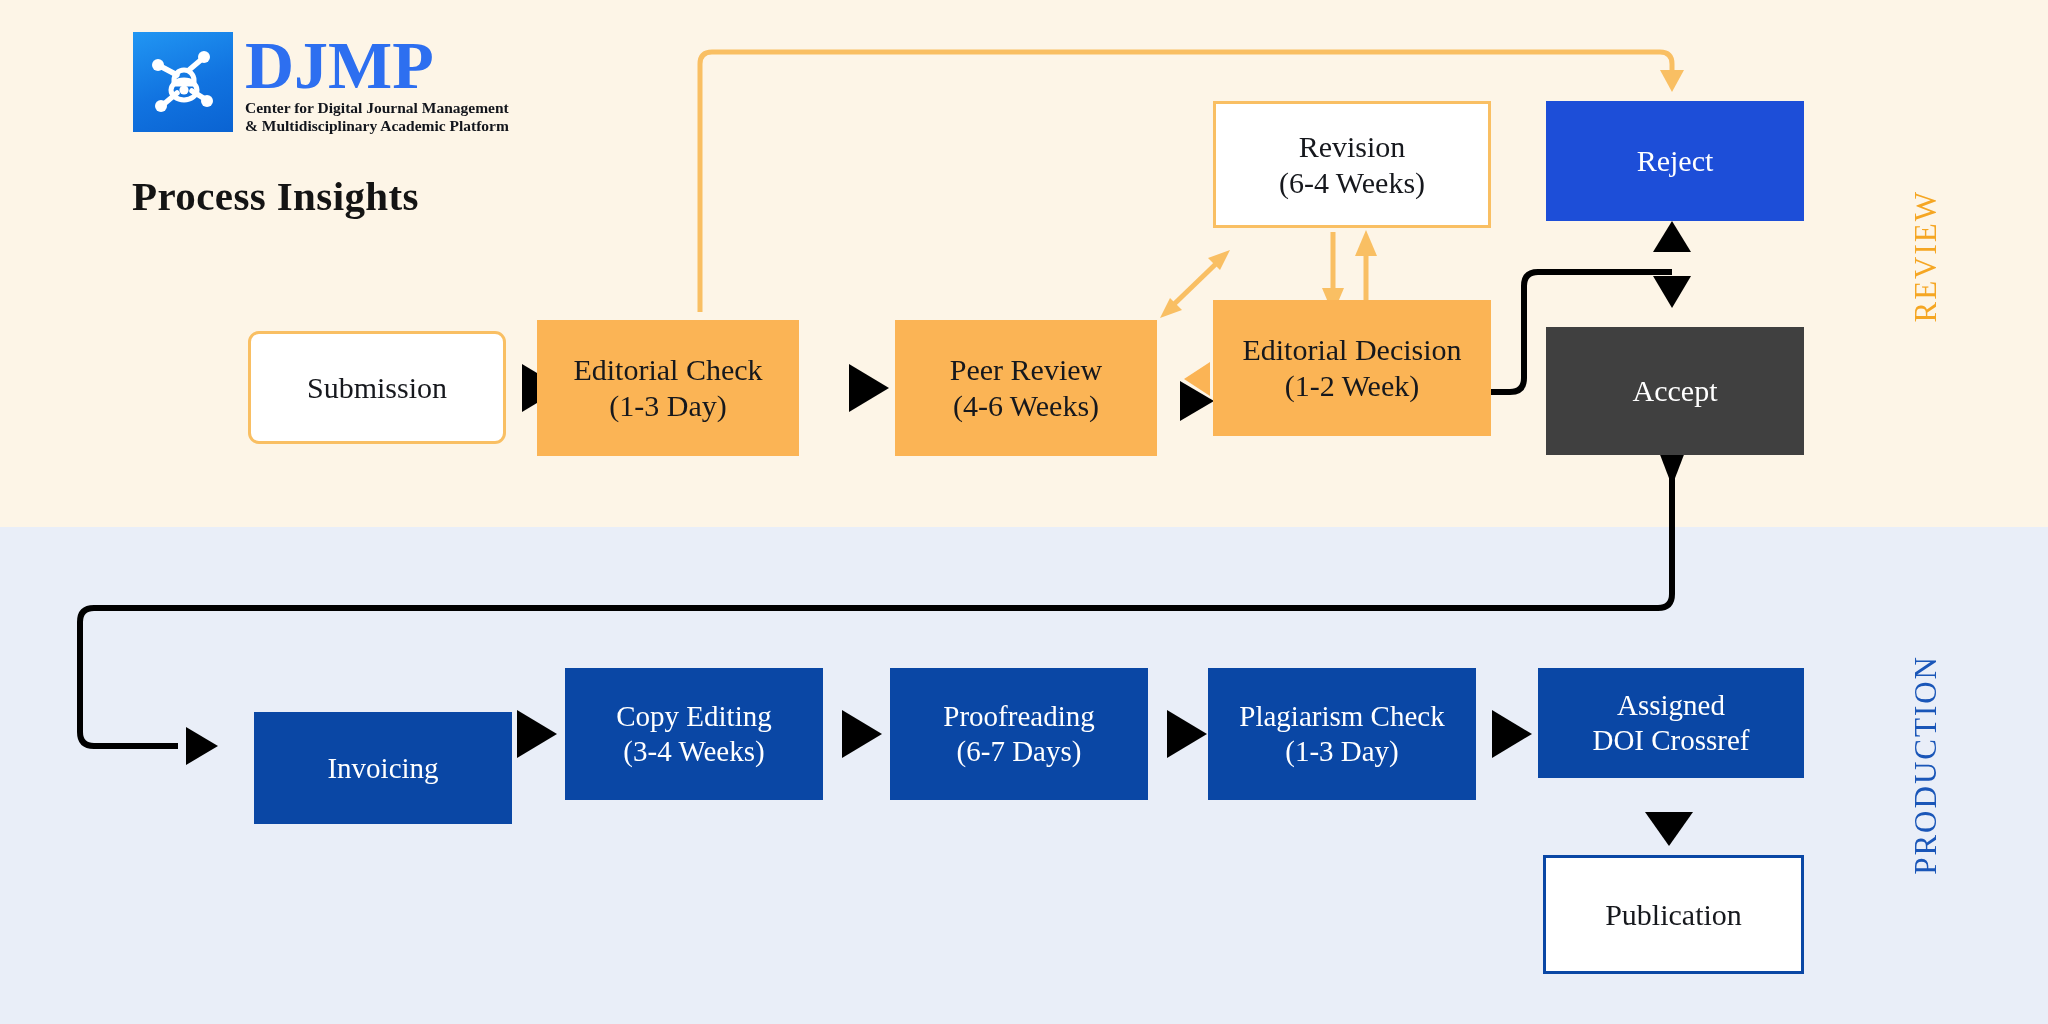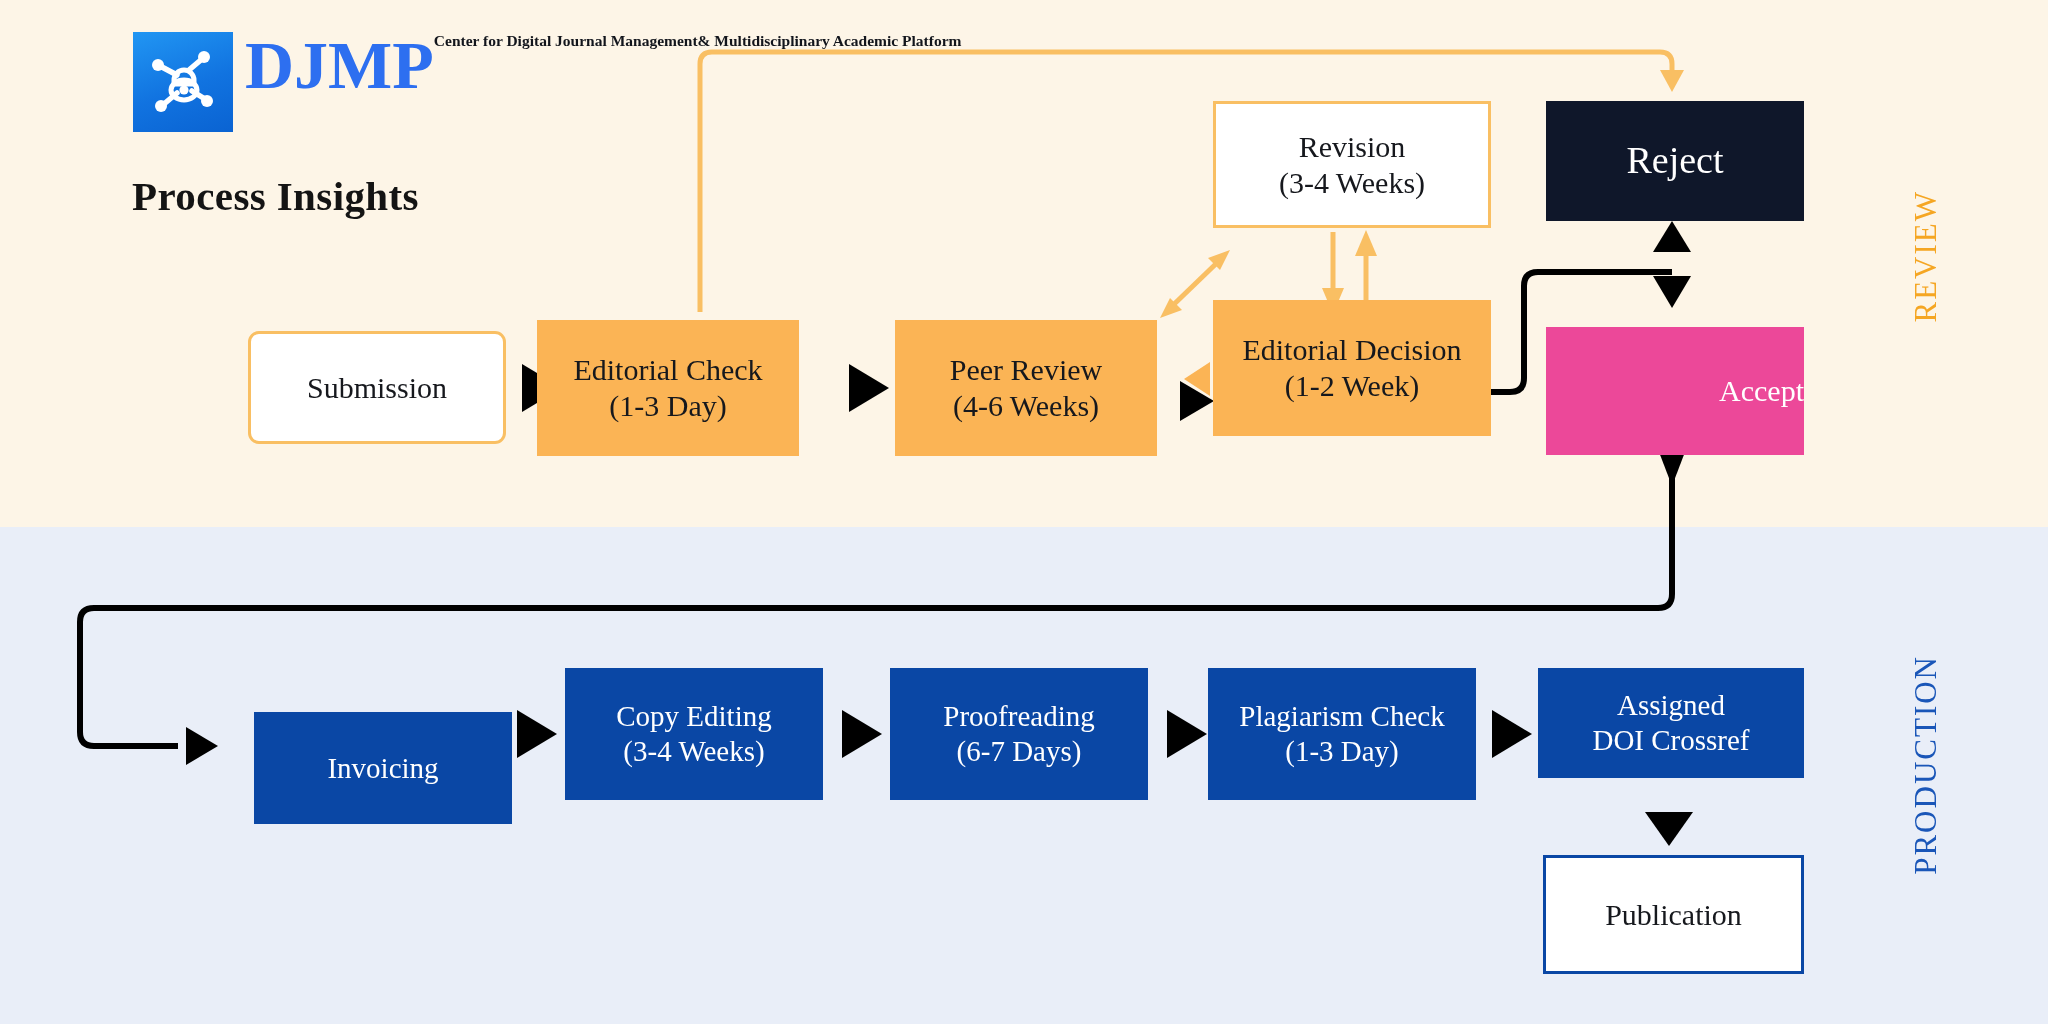--- a/index.html
+++ b/index.html
@@ -13,42 +13,42 @@
   #band-review{top:0;height:527px;background:#fdf5e7;}
   #band-production{top:527px;height:497px;background:#e9eef8;}
 
   #diagram-root{position:absolute;inset:0;}
 
   
   #logo-block{position:absolute;left:133px;top:32px;display:flex;align-items:flex-start;}
   #logo-mark{width:100px;height:100px;background:linear-gradient(160deg,#2196f3 0%,#1173e0 55%,#0a63d2 100%);
              display:block;position:relative;flex:none;}
   #logo-mark svg{position:absolute;left:14px;top:14px;}
-  #logo-word{margin-left:12px;display:flex;flex-direction:row;justify-content:flex-start;}
+  #logo-word{margin-left:12px;display:flex;flex-direction:column;justify-content:flex-start;}
   #logo-djmp{font-family:"Liberation Serif",serif;font-size:68px;line-height:0.98;font-weight:700;color:#2d6ff0;letter-spacing:0px;}
   .logo-sub{font-family:"Liberation Serif",serif;font-size:15.5px;font-weight:700;color:#12151c;line-height:1.18;white-space:nowrap;}
 
   
   #page-title{position:absolute;left:132px;top:172px;font-family:"Liberation Serif",serif;
               font-weight:700;font-size:41px;color:#141414;letter-spacing:0.4px;}
 
   
   .side-label{position:absolute;font-family:"Liberation Serif",serif;font-size:31px;letter-spacing:2px;
               writing-mode:vertical-rl;transform:rotate(180deg);white-space:nowrap;}
   #side-label-review{left:1908px;top:190px;color:#f5a623;}
   #side-label-production{left:1908px;top:655px;color:#1a56b8;}
 
   
   .node{position:absolute;display:flex;align-items:center;justify-content:center;
         text-align:center;line-height:1.2;box-sizing:border-box;}
   .node .node-text{display:block;white-space:pre-line;}
   .fill-orange{background:#fbb455;color:#16181d;font-size:30px;}
   .fill-outline-orange{background:#ffffff;border:3px solid #f9bf63;color:#16181d;font-size:30px;}
-  .fill-red{background:#0f172a;color:#ffffff;font-size:38px;}
-  .fill-green{background:#ec4899;color:#ffffff;font-size:30px;justify-content:flex-end;}
+  .fill-red{background:#1d4ed8;color:#ffffff;font-size:30px;}
+  .fill-green{background:#404040;color:#ffffff;font-size:30px;}
   .fill-blue{background:#0a47a5;color:#ffffff;font-size:29px;}
   .fill-outline-blue{background:#ffffff;border:3px solid #0a47a5;color:#16181d;font-size:30px;text-align:right;}
 
   
   #connectors{position:absolute;left:0;top:0;width:2048px;height:1024px;pointer-events:none;}
 </style>
 </head>
 <body>
 
 <div id="diagram-root">
@@ -181,21 +181,21 @@
 (4-6 Weeks)</span>
   </div>
 
   <div class="node fill-orange" style="left:1213px;top:300px;width:278px;height:136px;">
     <span class="node-text">Editorial Decision
 (1-2 Week)</span>
   </div>
 
   <div class="node fill-outline-orange" style="left:1213px;top:101px;width:278px;height:127px;">
     <span class="node-text">Revision
-(3-4 Weeks)</span>
+(6-4 Weeks)</span>
   </div>
 
   <div class="node fill-red" style="left:1546px;top:101px;width:258px;height:120px;">
     <span class="node-text">Reject</span>
   </div>
 
   <div class="node fill-green" style="left:1546px;top:327px;width:258px;height:128px;">
     <span class="node-text">Accept</span>
   </div>
 

